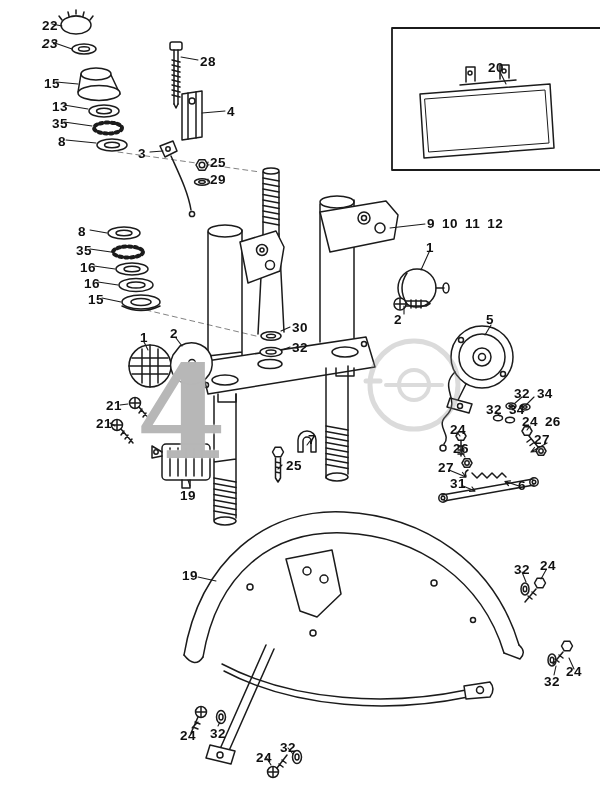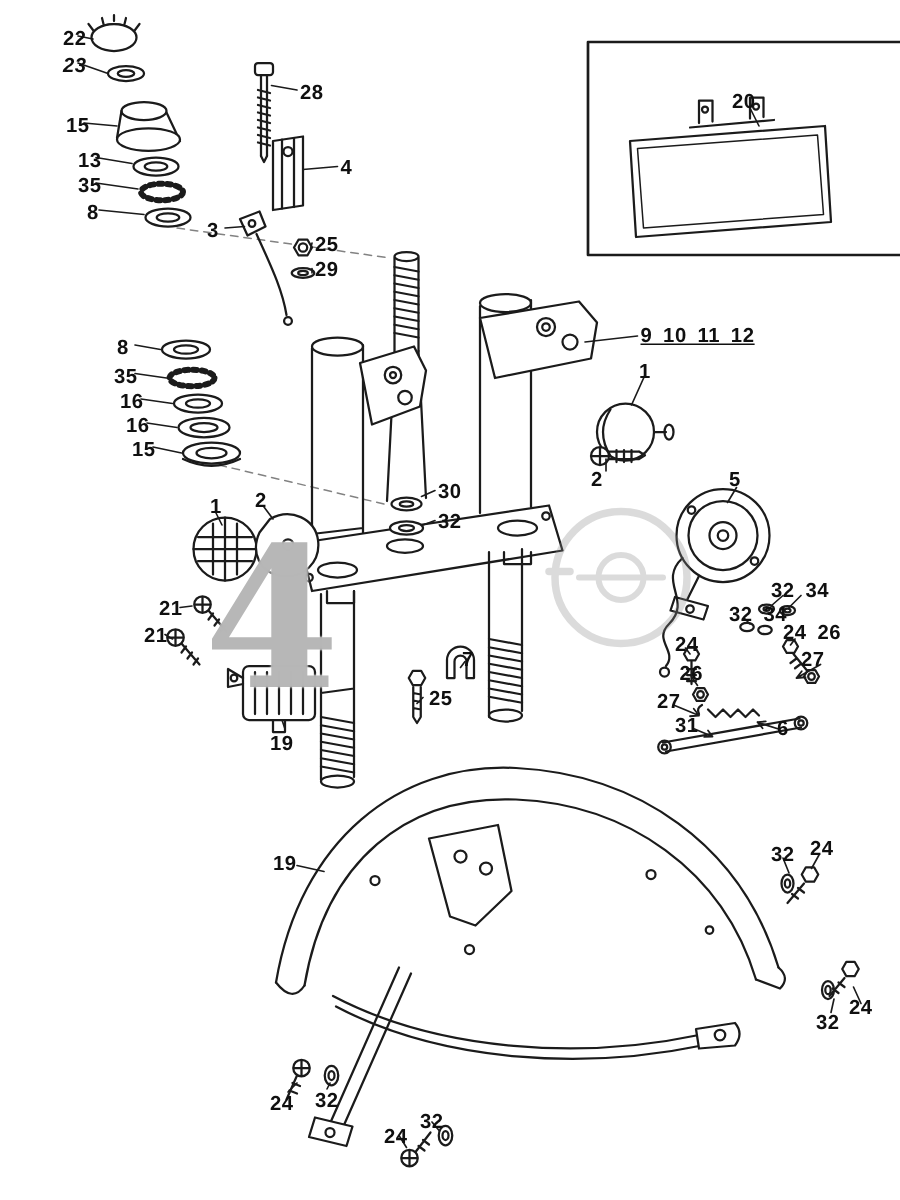--- a/index.html
+++ b/index.html
@@ -320,21 +320,21 @@
       <span class="callout" style="left: 74px; top: 292px;">15</span>
       <span class="callout" style="left: 126px; top: 330px;">1</span>
       <span class="callout" style="left: 156px; top: 326px;">2</span>
       <span class="callout" style="left: 92px; top: 398px;">21</span>
       <span class="callout" style="left: 82px; top: 416px;">21</span>
       <span class="callout" style="left: 166px; top: 488px;">19</span>
       <span class="callout" style="left: 272px; top: 458px;">25</span>
       <span class="callout" style="left: 294px; top: 432px;">7</span>
       <span class="callout" style="left: 278px; top: 320px;">30</span>
       <span class="callout" style="left: 278px; top: 340px;">32</span>
-      <span class="callout" style="left: 413px; top: 216px; text-decoration: underline;">9 10 11 12</span>
+      <span class="callout" style="left: 413px; top: 216px;">9 10 11 12</span>
       <span class="callout" style="left: 412px; top: 240px;">1</span>
       <span class="callout" style="left: 380px; top: 312px;">2</span>
       <span class="callout" style="left: 472px; top: 312px;">5</span>
       <span class="callout" style="left: 474px; top: 60px;">20</span>
       <span class="callout" style="left: 500px; top: 386px;">32 34</span>
       <span class="callout" style="left: 472px; top: 402px;">32 34</span>
       <span class="callout" style="left: 508px; top: 414px;">24 26</span>
       <span class="callout" style="left: 436px; top: 422px;">24</span>
       <span class="callout" style="left: 439px; top: 441px;">26</span>
       <span class="callout" style="left: 520px; top: 432px;">27</span>

